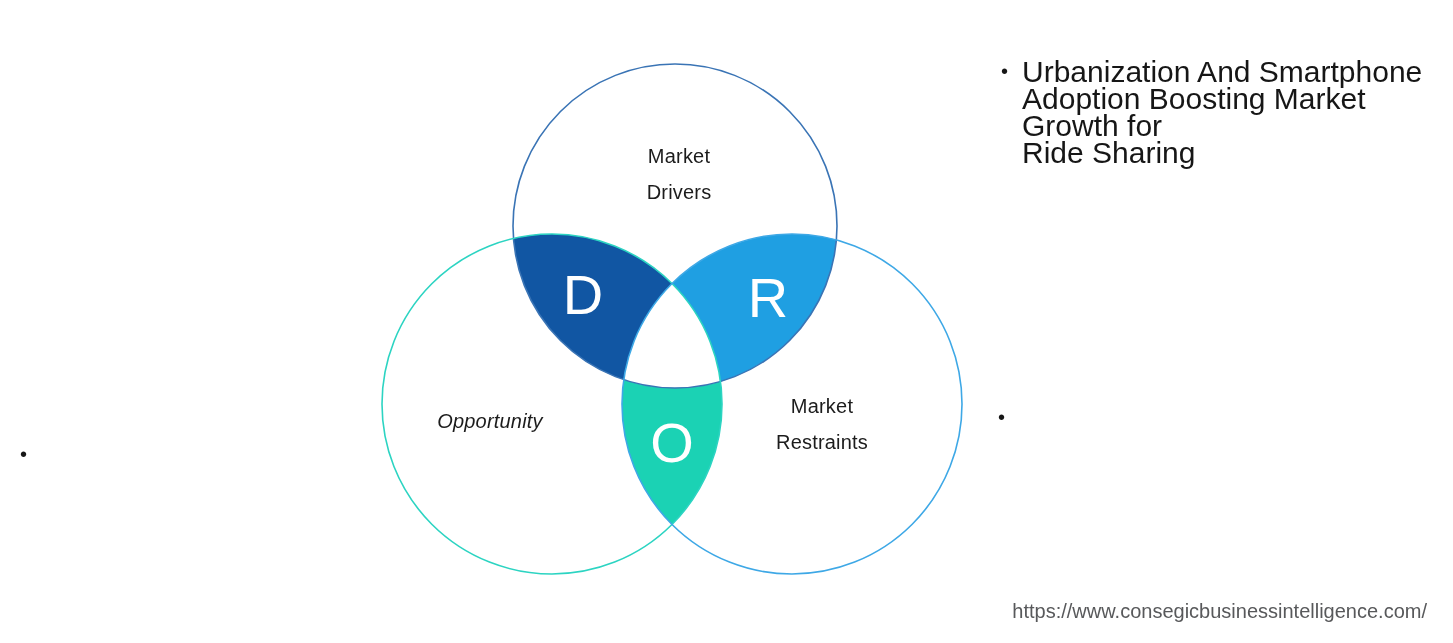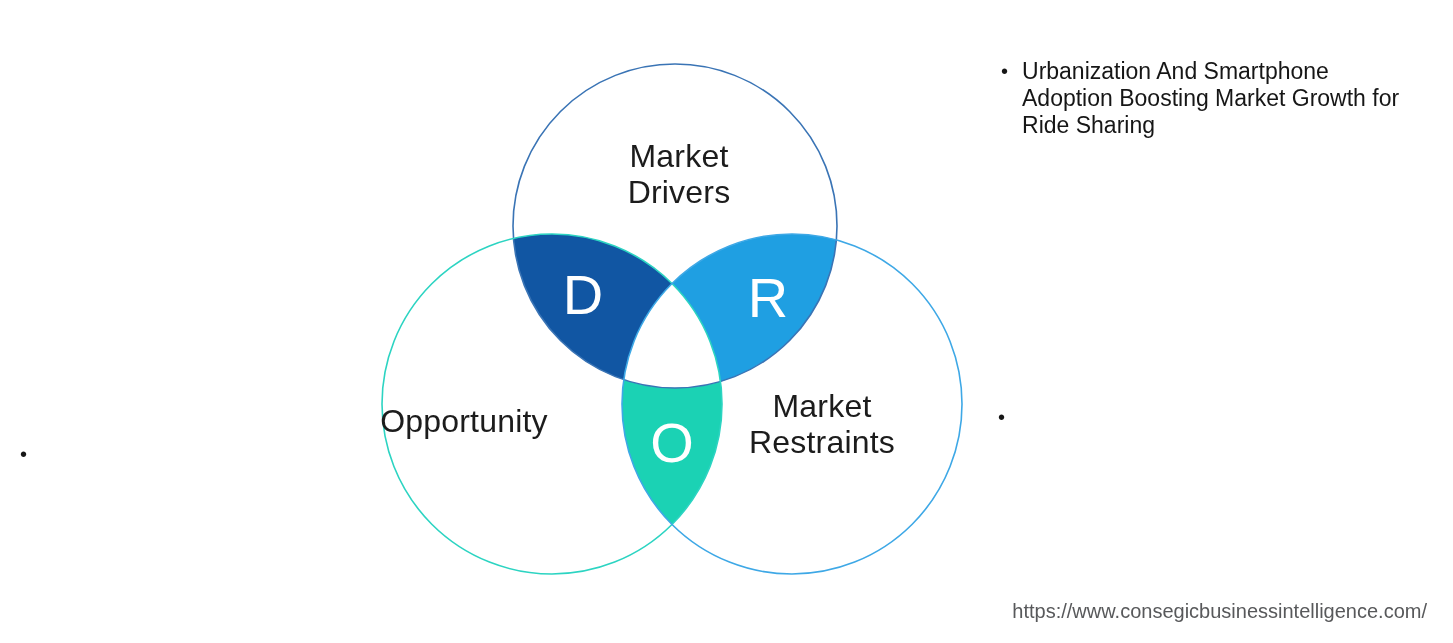--- a/index.html
+++ b/index.html
@@ -14,21 +14,21 @@
   .venn {
     position: absolute;
     left: 0; top: 0;
     width: 1453px; height: 643px;
   }
   .vlabel {
     position: absolute;
     transform: translate(-50%, -50%);
     text-align: center;
     color: #1c1c1c;
-    font-size: 32px;
+    font-size: 20px;
     line-height: 36px;
     font-weight: 400;
     white-space: pre-line;
     letter-spacing: 0.2px;
   }
   .letter {
     position: absolute;
     transform: translate(-50%, -50%);
     color: #ffffff;
     font-size: 56px;
@@ -41,21 +41,21 @@
     align-items: flex-start;
     color: #161616;
   }
   .bullet .dot {
     font-size: 20px;
     line-height: 27px;
     margin-right: 14px;
     flex: 0 0 auto;
   }
   .bullet .btext {
-    font-size: 23px;
+    font-size: 30px;
     line-height: 27px;
     font-weight: 500;
     white-space: pre-line;
   }
   .footer-url {
     position: absolute;
     right: 26px;
     top: 600px;
     font-size: 20px;
     color: #58595b;
@@ -88,21 +88,21 @@
       </g>
     </g>
 
     <circle cx="675" cy="226" r="162" fill="none" stroke-width="1.6" stroke="#3a74b5"></circle>
     <circle cx="552" cy="404" r="170" fill="none" stroke-width="1.6" stroke="#2cd4c2"></circle>
     <circle cx="792" cy="404" r="170" fill="none" stroke-width="1.6" stroke="#3ea8e6"></circle>
   </svg>
 
   <div class="vlabel" style="left:679px; top:174px;">Market
 Drivers</div>
-  <div class="vlabel" style="left:464px; top:421px;">Opportunity</div>
+  <div class="vlabel" style="left:490px; top:421px;font-style:italic;">Opportunity</div>
   <div class="vlabel" style="left:822px; top:424px;">Market
 Restraints</div>
 
   <div class="letter" style="left:583px; top:295px;">D</div>
   <div class="letter" style="left:768px; top:298px;">R</div>
   <div class="letter" style="left:672px; top:443px;">O</div>
 
   <div class="bullet" style="left:20px; top:441px; width:356px;">
     <span class="dot">•</span>
   </div>

